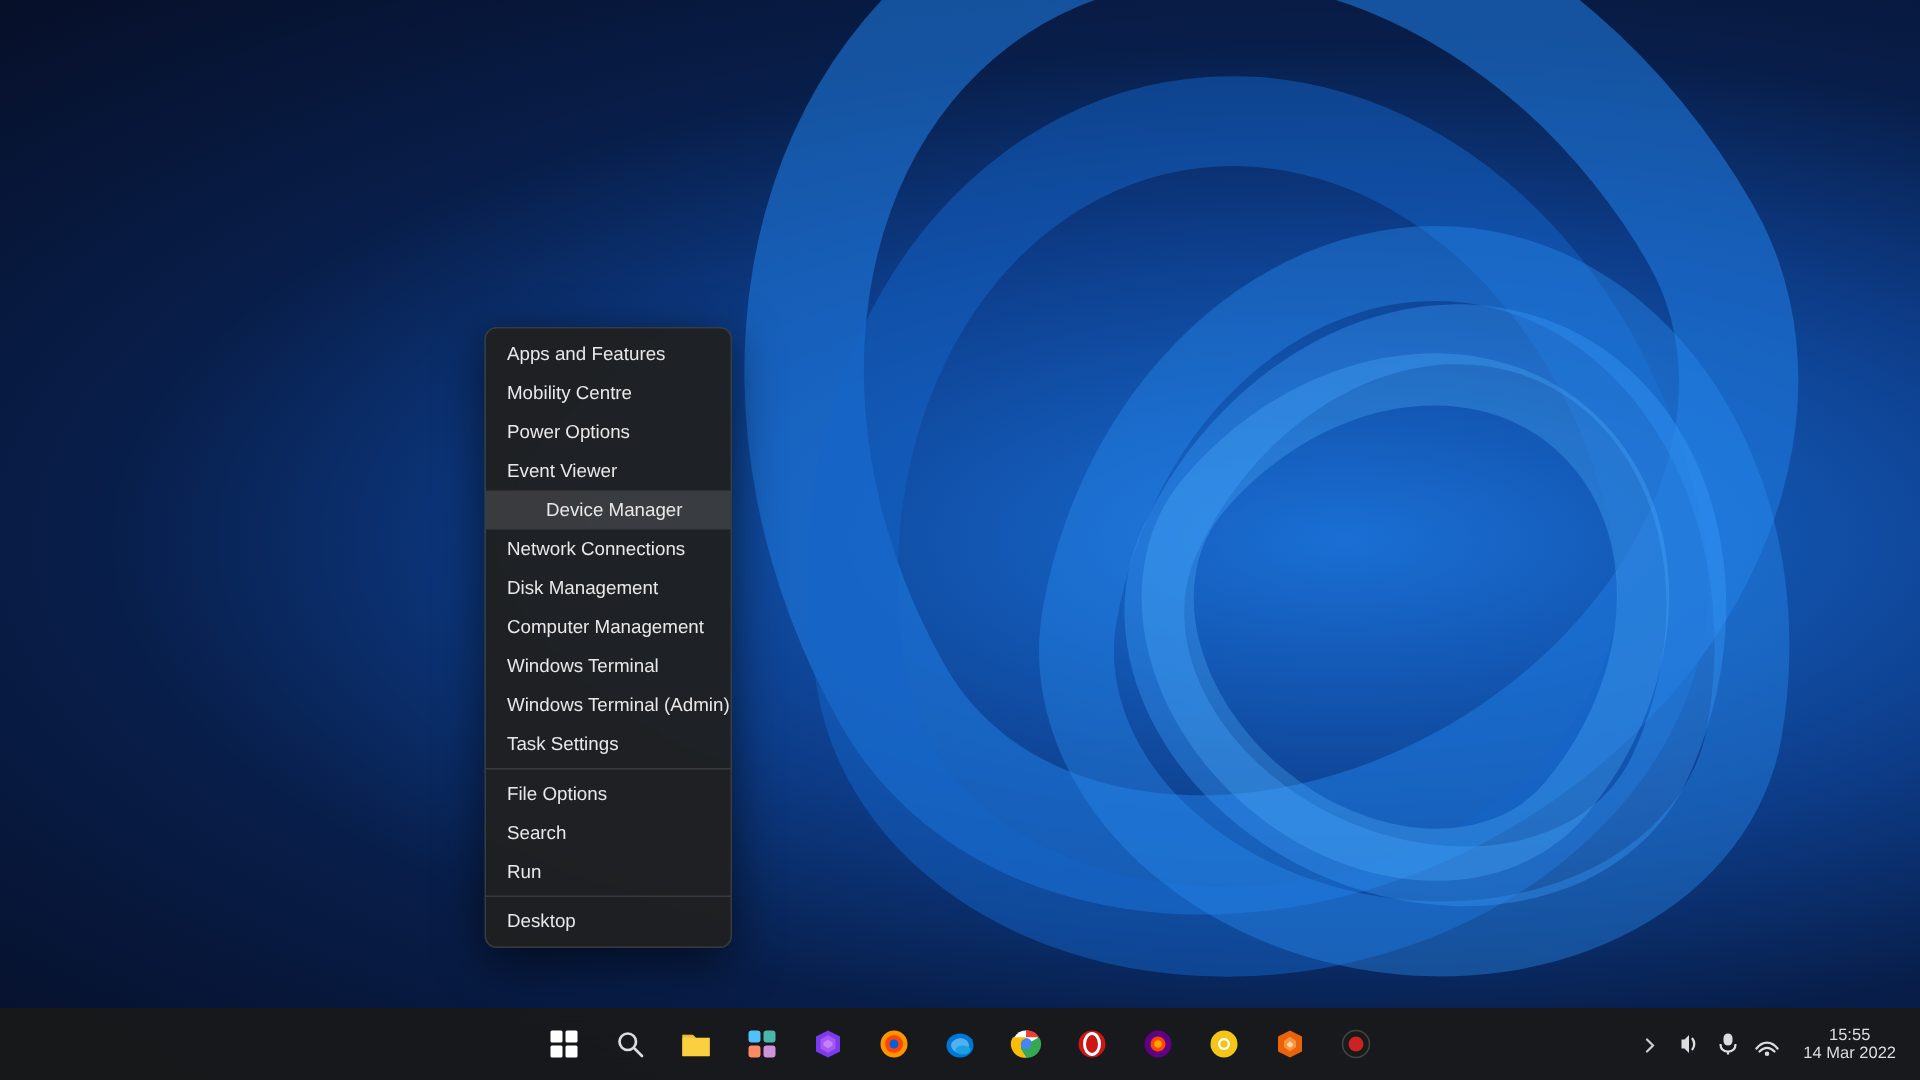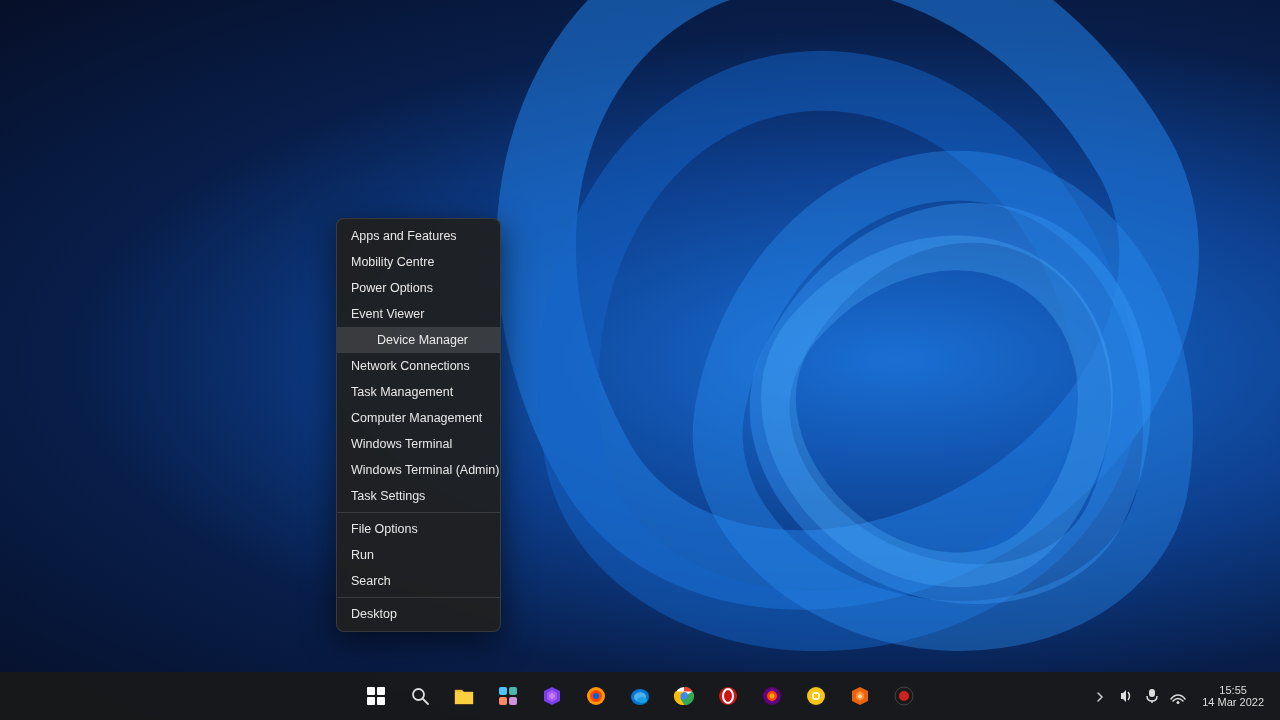--- a/index.html
+++ b/index.html
@@ -78,21 +78,21 @@
       border-radius: 50% 50% 50% 50% / 60% 60% 40% 40%;
       border: 35px solid rgba(80, 180, 255, 0.3);
       top: 230px;
       right: 160px;
       transform: rotate(40deg);
     }
 
     
     .context-menu {
       position: absolute;
-      left: 336px;
+      left: 323px;
       top: 218px;
       width: 165px;
       background: rgba(32, 32, 32, 0.95);
       backdrop-filter: blur(20px);
       border: 1px solid rgba(255,255,255,0.12);
       border-radius: 8px;
       padding: 4px 0;
       box-shadow: 0 8px 32px rgba(0,0,0,0.6);
       z-index: 100;
     }
@@ -235,43 +235,43 @@
     <div class="menu-item">
       <span>Event Viewer</span>
     </div>
     <div class="menu-item highlighted">
       <span>Device Manager</span>
     </div>
     <div class="menu-item">
       <span>Network Connections</span>
     </div>
     <div class="menu-item">
-      <span>Task Management</span>
+      <span>Disk Management</span>
     </div>
     <div class="menu-item">
       <span>Computer Management</span>
     </div>
     <div class="menu-item">
       <span>Windows Terminal</span>
     </div>
     <div class="menu-item">
       <span>Windows Terminal (Admin)</span>
     </div>
     <div class="menu-item">
       <span>Task Settings</span>
     </div>
     <div class="menu-divider"></div>
     <div class="menu-item">
       <span>File Options</span>
     </div>
     <div class="menu-item">
+      <span>Search</span>
+    </div>
+    <div class="menu-item">
       <span>Run</span>
-    </div>
-    <div class="menu-item">
-      <span>Search</span>
     </div>
     <div class="menu-divider"></div>
     <div class="menu-item">
       <span>Desktop</span>
     </div>
   </div>
 
 <div class="taskbar">
   <div class="taskbar-center">
 

